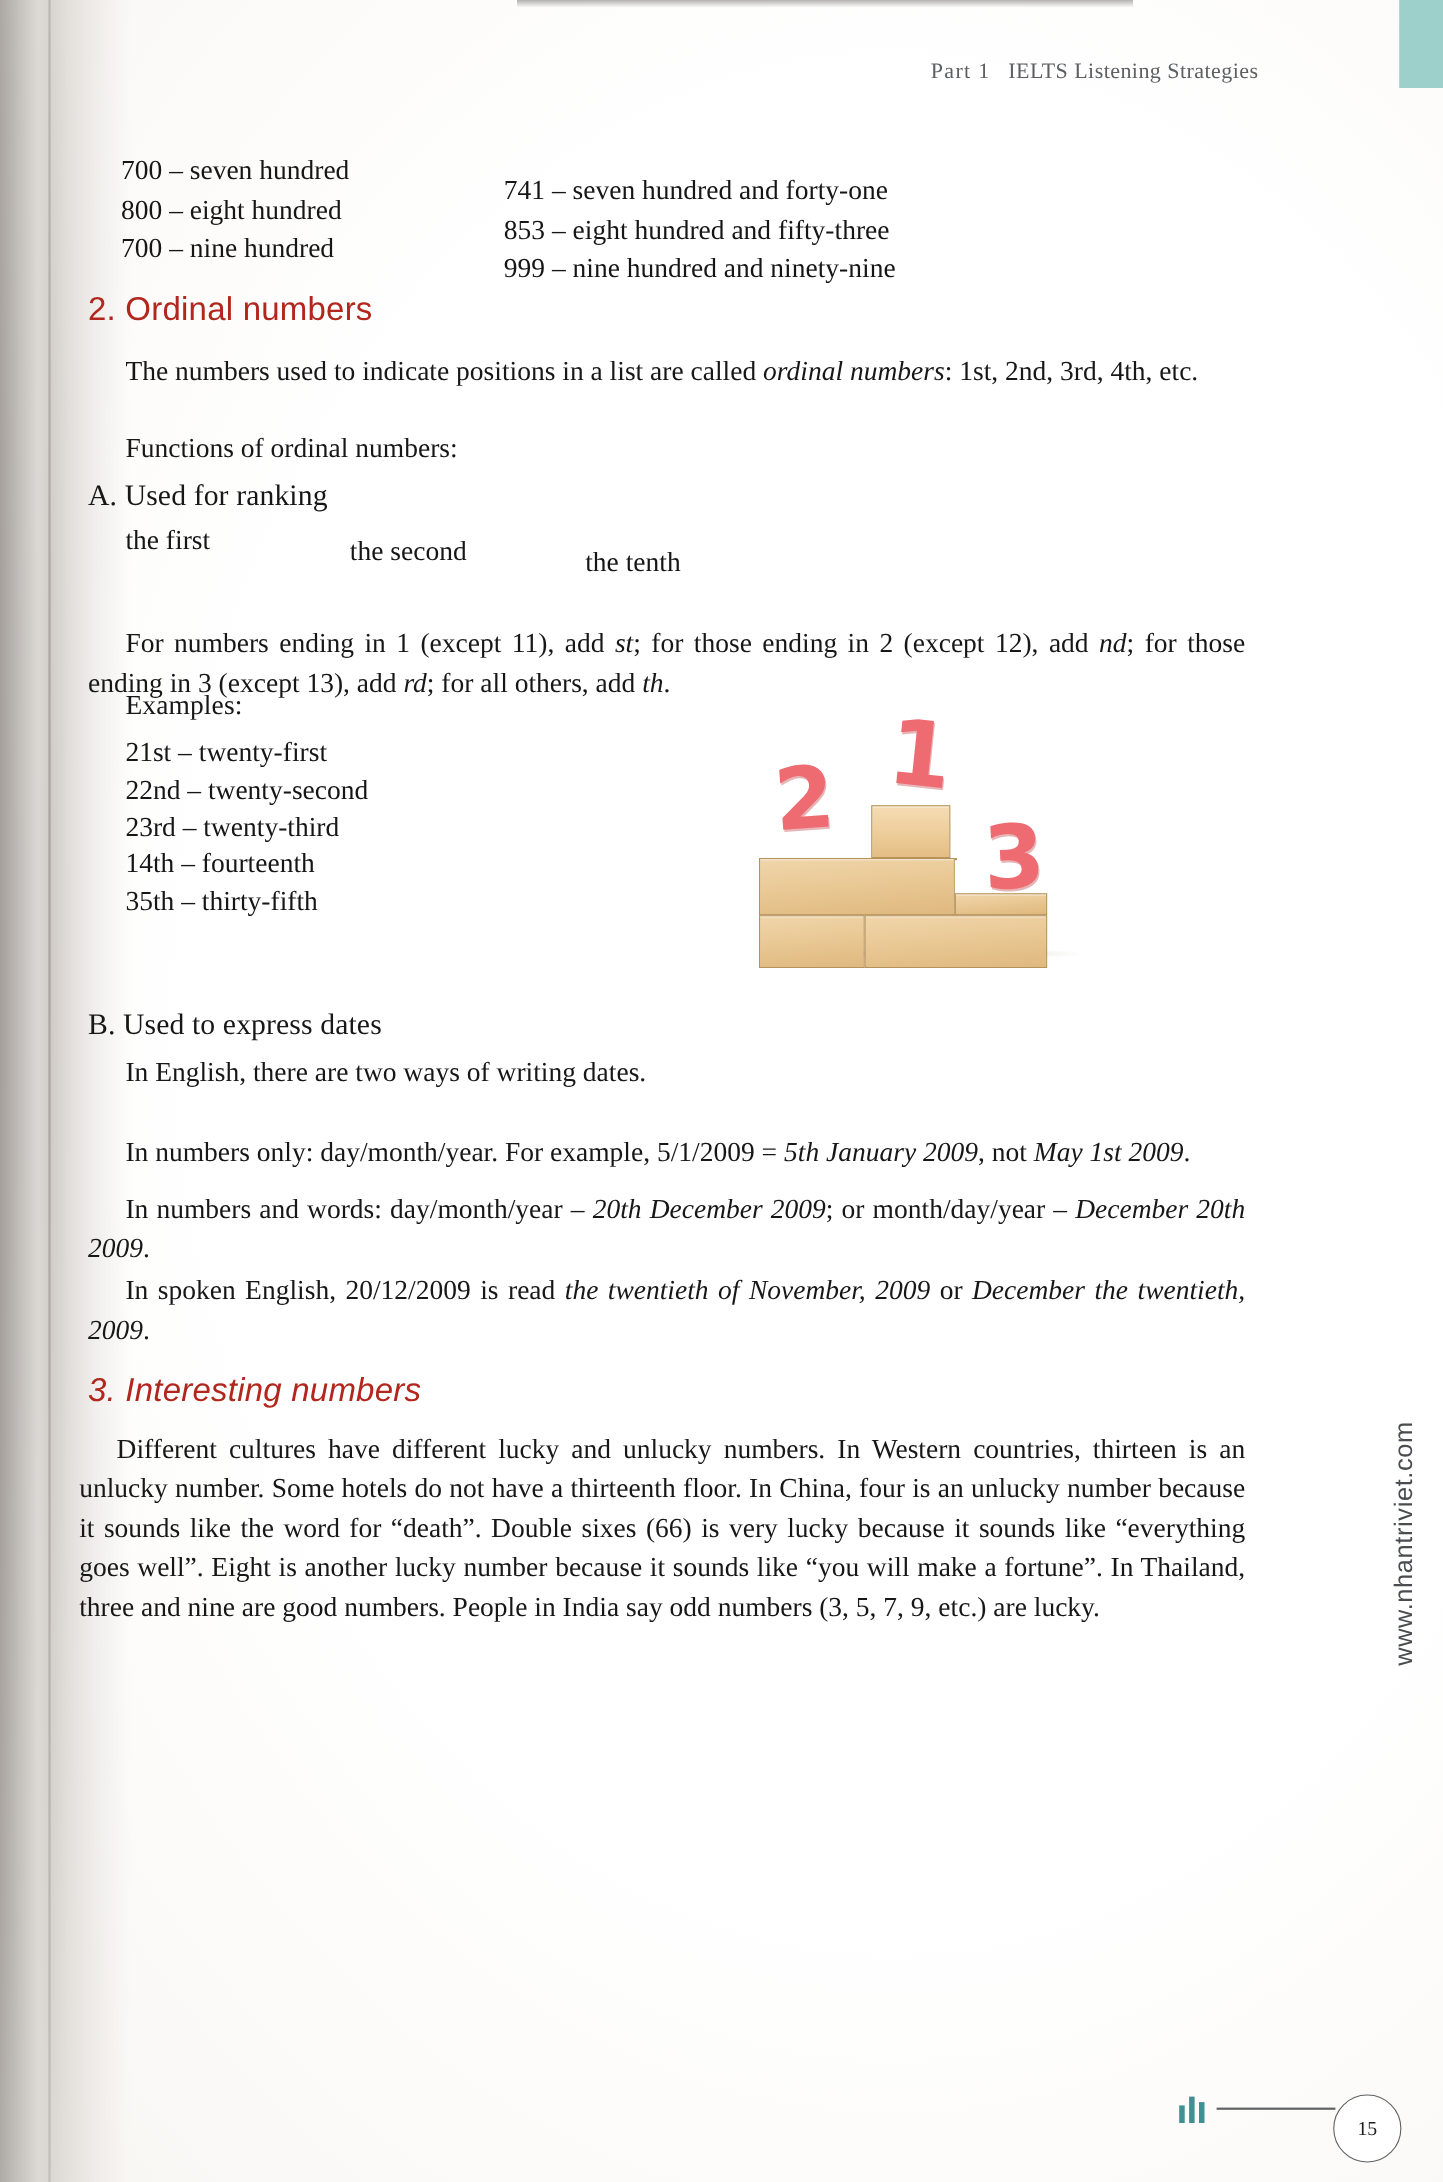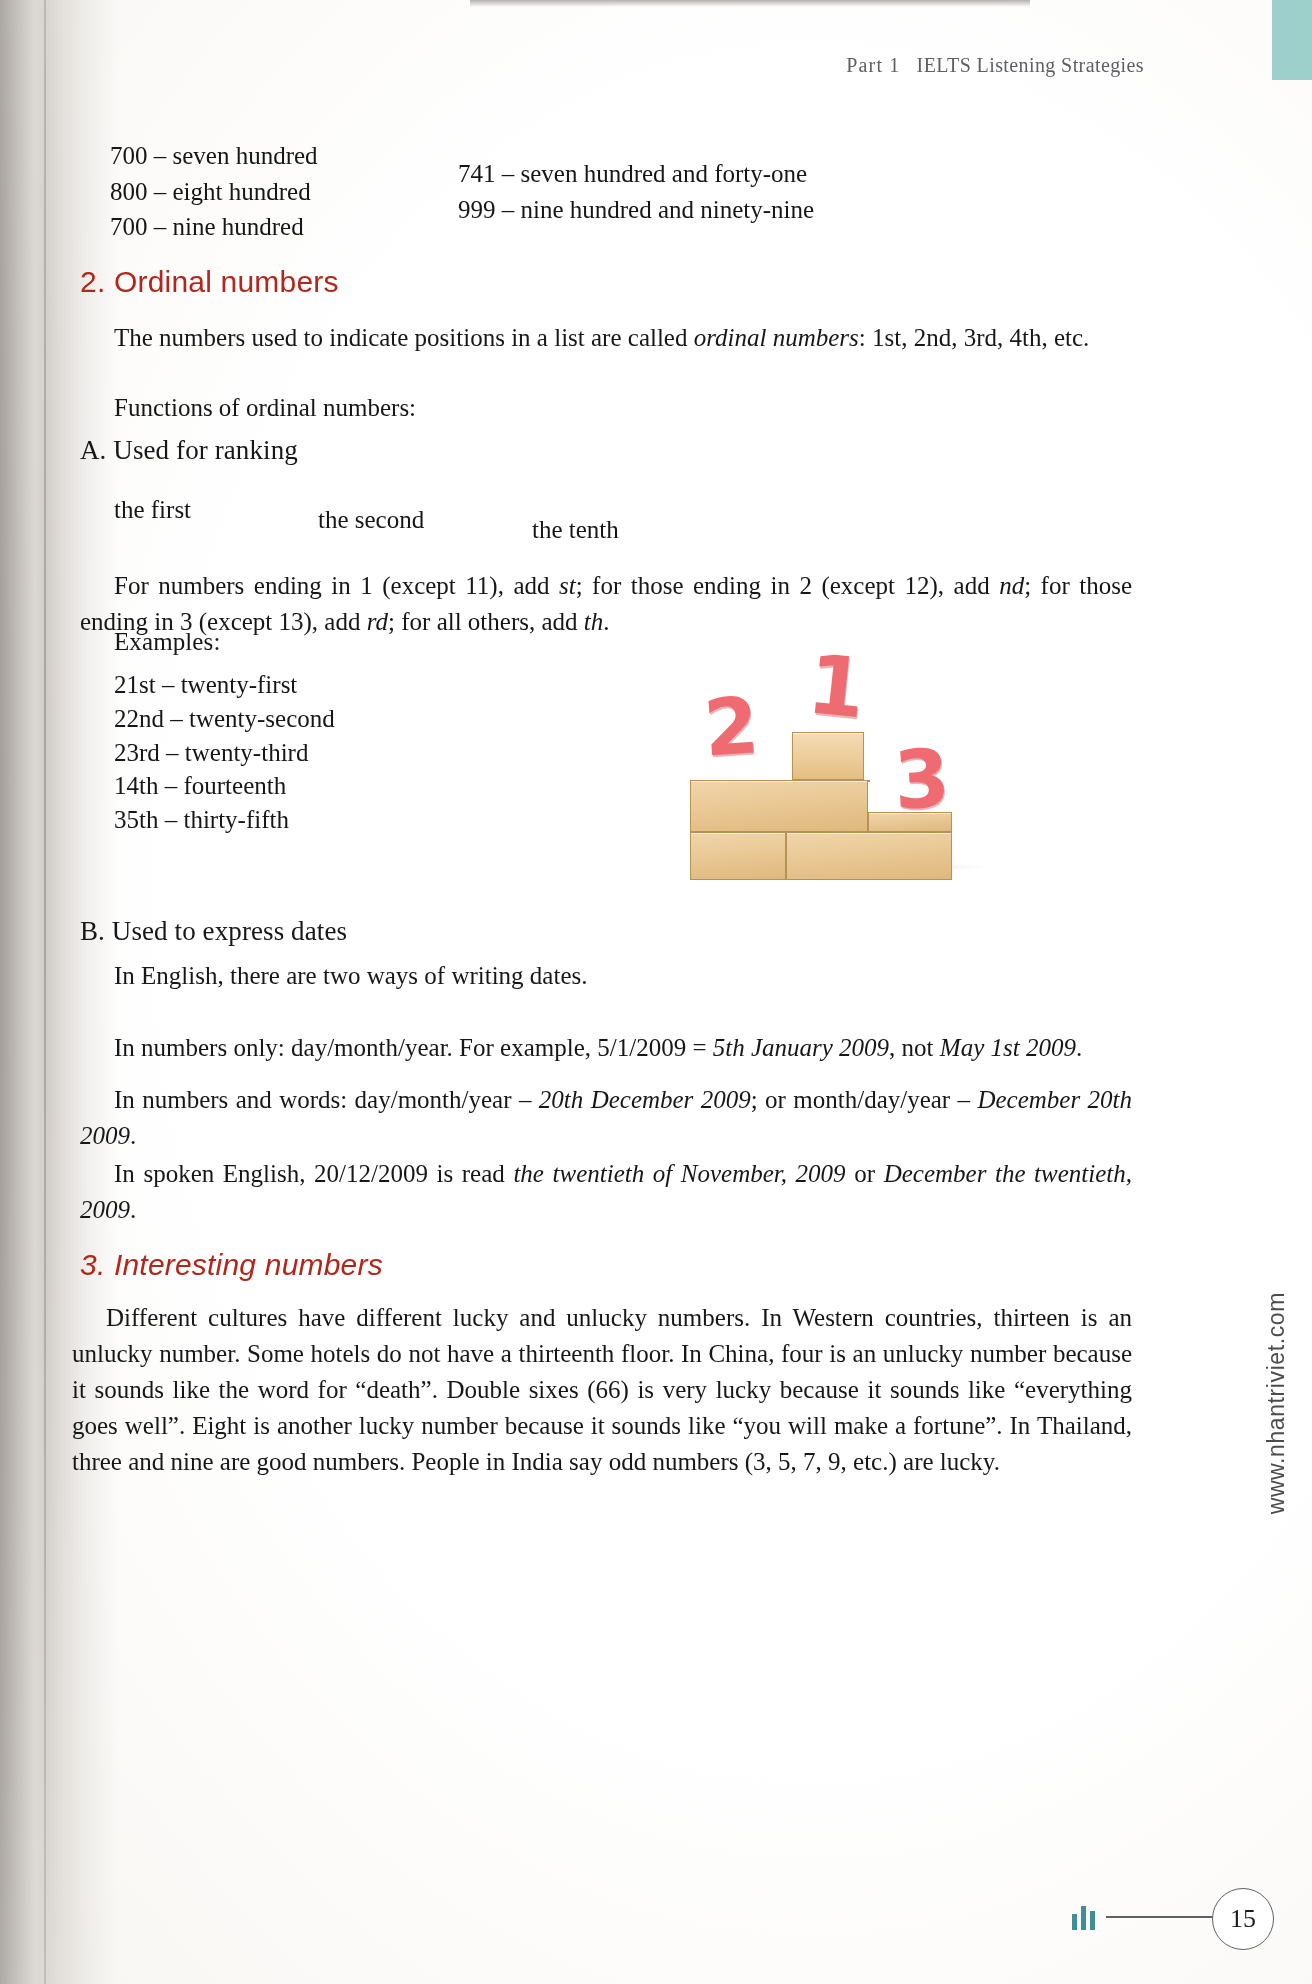--- a/index.html
+++ b/index.html
@@ -151,25 +151,25 @@
     transform:rotate(180deg);
     font-family:"Liberation Sans", sans-serif;
     font-size:23px;
     color:#4a4c50;
     letter-spacing:.6px;
   }
 
   
   .footer{ position:absolute; right:30px; bottom:28px; width:280px; height:80px; }
   .pagecircle{
-    position:absolute; right:8px; top:12px;
+    position:absolute; right:8px; top:28px;
     width:62px; height:62px; border-radius:50%;
     border:1.6px solid #5f6163;
     display:flex; align-items:center; justify-content:center;
-    font-size:26px; color:#1d1d1d;
+    font-size:18px; color:#1d1d1d;
     font-family:"Liberation Serif", serif;
     background:#fff;
   }
   .footrule{
     position:absolute; right:68px; top:40px; width:108px; height:2px;
     background:#5f6163;
   }
   .keyglyph{
     position:absolute; right:176px; top:24px;
     width:34px; height:30px;
@@ -199,35 +199,36 @@
     </div>
 
     <div class="numlists">
       <div class="col-a">
         <div>700 – seven hundred</div>
         <div>800 – eight hundred</div>
         <div>700 – nine hundred</div>
       </div>
       <div class="col-b">
         <div>741 – seven hundred and forty-one</div>
+        <div>853 – eight hundred and fifty-three</div>
         <div>999 – nine hundred and ninety-nine</div>
       </div>
     </div>
 
     <h2 class="redhead" id="h-ordinal">2. Ordinal numbers</h2>
 
     <p class="body" style="left:8px; top:320px; width:1052px;">
       <span class="ind"></span><span>The numbers used to indicate positions in a list are called </span><i class="it">ordinal numbers</i><span>: 1st, 2nd, 3rd, 4th, etc.</span>
     </p>
 
     <p class="body noj" style="left:42px; top:390px; width:800px;">Functions of ordinal numbers:</p>
 
     <div class="subhead" style="left:8px; top:435px;">A. Used for ranking</div>
 
-    <div class="inline-row" style="left:8px; top:478px; width:760px; height:40px;margin-top:18px;">
+    <div class="inline-row" style="left:8px; top:478px; width:760px; height:40px;">
       <span class="slot" style="left:34px; top:0;">the first</span>
       <span class="slot" style="left:238px; top:10px;">the second</span>
       <span class="slot" style="left:452px; top:20px;">the tenth</span>
     </div>
 
 
     <p class="body" style="left:8px; top:568px; width:1052px;">
       <span class="ind"></span><span>For numbers ending in 1 (except 11), add </span><i class="it">st</i><span>; for those ending in 2 (except 12), add </span><i class="it">nd</i><span>; for those ending in 3 (except 13), add </span><i class="it">rd</i><span>; for all others, add </span><i class="it">th</i><span>.</span>
     </p>
 

